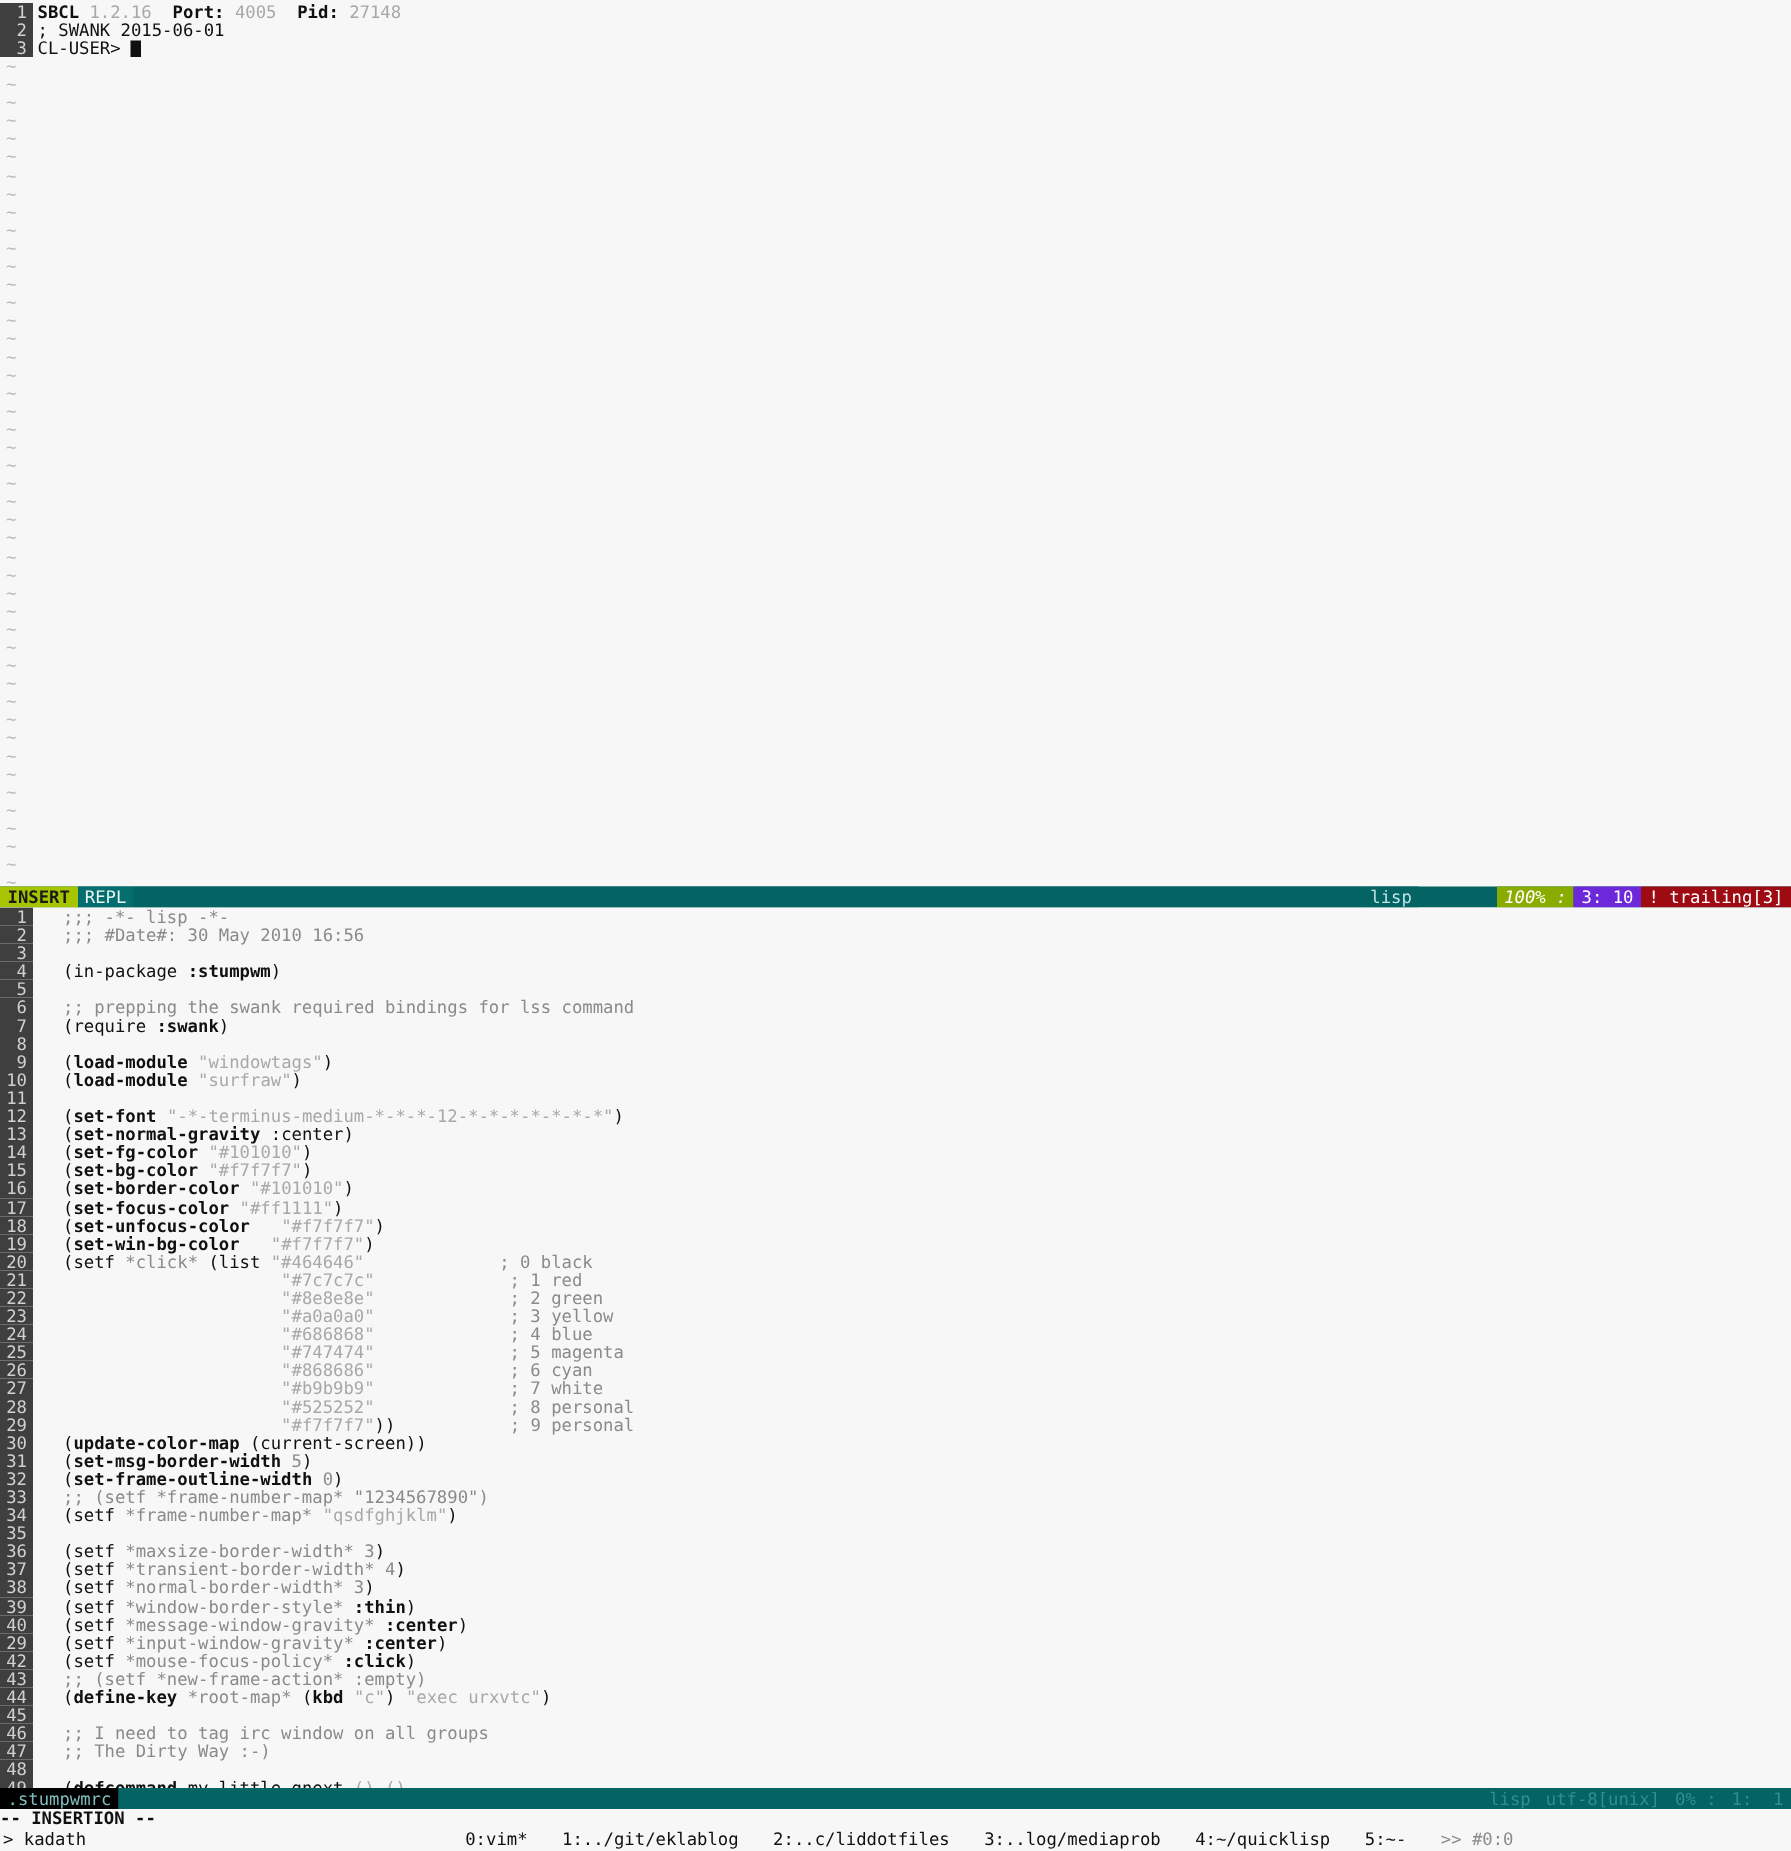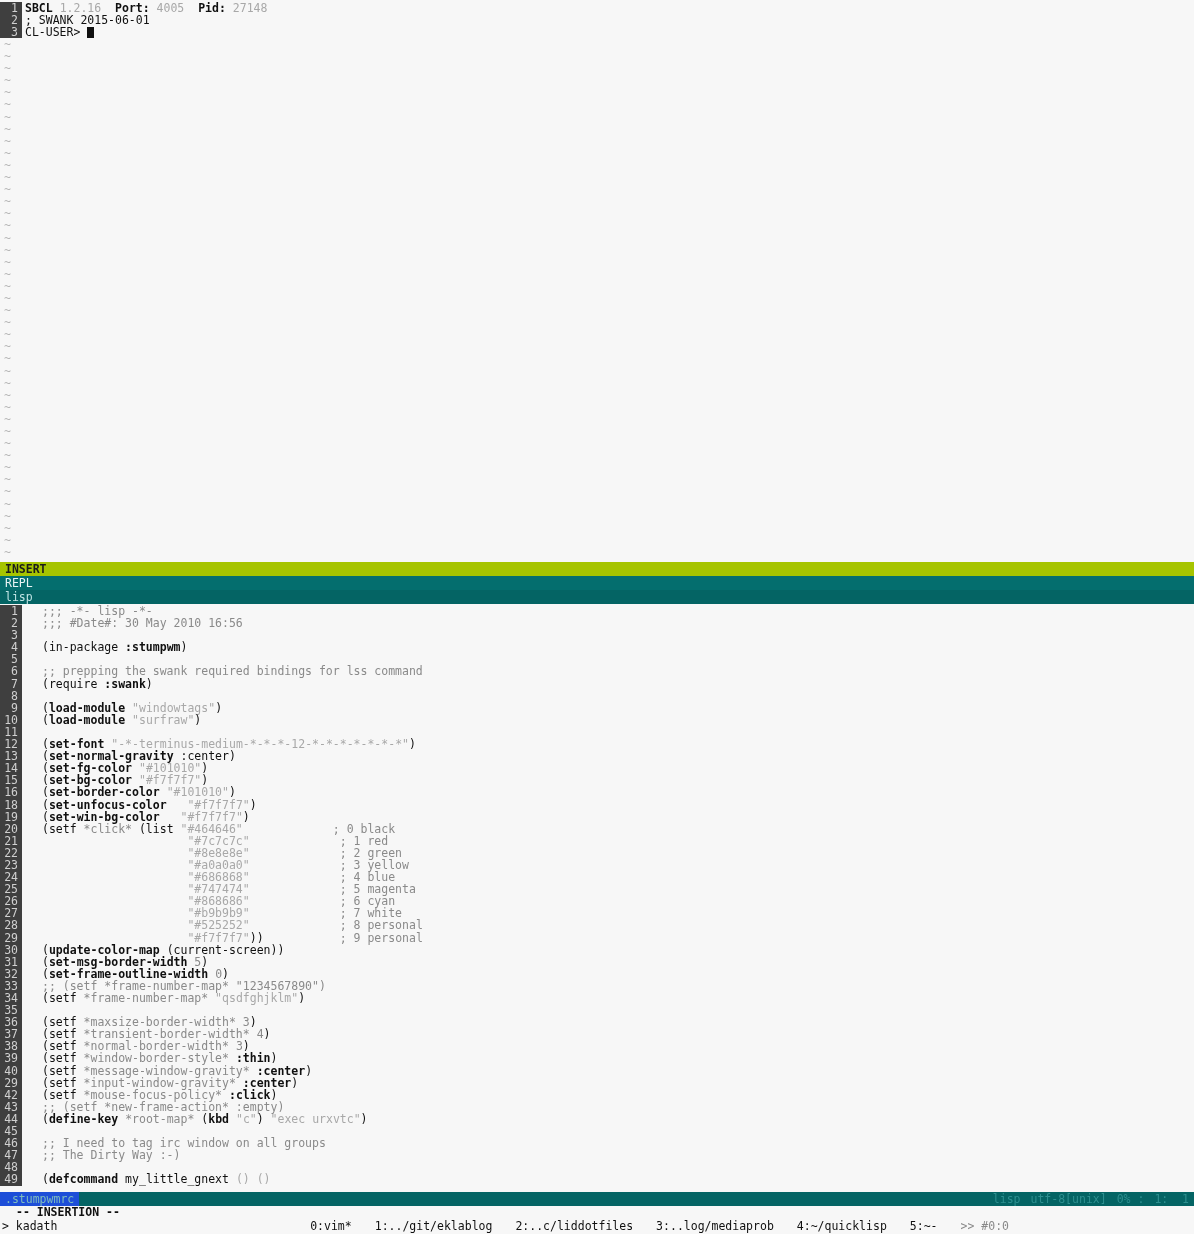--- a/index.html
+++ b/index.html
@@ -73,34 +73,34 @@
     position: absolute;
     left: 0;
     width: 1194px;
     height: 14px;
     line-height: 14px;
     display: flex;
     white-space: pre;
     font-size: 11.5px;
     background: #046464;
   }
-  #airline-repl { top: 562px; flex-direction: column; }
+  #airline-repl { top: 591px; }
   #airline-file { top: 1192px; }
 
   .al-seg { padding: 0 5px; box-sizing: border-box; }
   .al-mode    { background: #a6c400; color: #1a1a1a; font-weight: bold; }
   .al-branch  { background: #046e6e; color: #e8f4f4; }
   .al-fill    { background: #046464; flex: 1; }
   .al-type    { background: #046464; color: #bfe4e4; }
   .al-enc     { background: #0a8080; color: #f0ffff; margin-top: 48px; }
   .al-pct     { background: #8aab00; color: #ffffff; font-style: italic; }
   .al-pos     { background: #6d28d9; color: #ffffff; }
   .al-warn    { background: #9e0b12; color: #ffffff; }
 
-  .al-file-name { background: #1d4ed8; color: #7fbdbd; padding: 0 5px; }
+  .al-file-name { background: #000000; color: #7fbdbd; padding: 0 5px; }
   .al-file-dim  { background: #046464; color: #2d8f8f; padding: 0 5px; }
 
   
   #code-pane {
     position: absolute;
     left: 0; top: 605px;
     width: 1194px;
     height: 587px;
     background: #f7f7f7;
     overflow: hidden;
@@ -125,21 +125,21 @@
   
   #msg-line {
     position: absolute;
     left: 0; top: 1206px;
     width: 1194px;
     height: 13px;
     line-height: 13px;
     white-space: pre;
     color: #101010;
     font-weight: bold;
-    padding-left: 16px;
+    padding-left: 0;
     box-sizing: border-box;
   }
   
   #tmux-bar {
     position: absolute;
     left: 0; top: 1219px;
     width: 1012px;
     height: 15px;
     line-height: 15px;
     white-space: pre;
@@ -239,20 +239,21 @@
       <div class="code-row"><span class="code-gutter">7</span><span class="code-text"><span class="g-dark">(require </span><span class="g-bold">:swank</span><span class="g-dark">)</span></span></div>
       <div class="code-row"><span class="code-gutter">8</span><span class="code-text"></span></div>
       <div class="code-row"><span class="code-gutter">9</span><span class="code-text"><span class="g-dark">(</span><span class="g-bold">load-module</span><span class="g-dark"> </span><span class="g-dim">"windowtags"</span><span class="g-dark">)</span></span></div>
       <div class="code-row"><span class="code-gutter">10</span><span class="code-text"><span class="g-dark">(</span><span class="g-bold">load-module</span><span class="g-dark"> </span><span class="g-dim">"surfraw"</span><span class="g-dark">)</span></span></div>
       <div class="code-row"><span class="code-gutter">11</span><span class="code-text"></span></div>
       <div class="code-row"><span class="code-gutter">12</span><span class="code-text"><span class="g-dark">(</span><span class="g-bold">set-font</span><span class="g-dark"> </span><span class="g-dim">"-*-terminus-medium-*-*-*-12-*-*-*-*-*-*-*"</span><span class="g-dark">)</span></span></div>
       <div class="code-row"><span class="code-gutter">13</span><span class="code-text"><span class="g-dark">(</span><span class="g-bold">set-normal-gravity</span><span class="g-dark"> </span><span class="g-dark">:center</span><span class="g-dark">)</span></span></div>
       <div class="code-row"><span class="code-gutter">14</span><span class="code-text"><span class="g-dark">(</span><span class="g-bold">set-fg-color</span><span class="g-dark"> </span><span class="g-dim">"#101010"</span><span class="g-dark">)</span></span></div>
       <div class="code-row"><span class="code-gutter">15</span><span class="code-text"><span class="g-dark">(</span><span class="g-bold">set-bg-color</span><span class="g-dark"> </span><span class="g-dim">"#f7f7f7"</span><span class="g-dark">)</span></span></div>
       <div class="code-row"><span class="code-gutter">16</span><span class="code-text"><span class="g-dark">(</span><span class="g-bold">set-border-color</span><span class="g-dark"> </span><span class="g-dim">"#101010"</span><span class="g-dark">)</span></span></div>
+      <div class="code-row"><span class="code-gutter">17</span><span class="code-text"><span class="g-dark">(</span><span class="g-bold">set-focus-color</span><span class="g-dark"> </span><span class="g-dim">"#ff1111"</span><span class="g-dark">)</span></span></div>
       <div class="code-row"><span class="code-gutter">18</span><span class="code-text"><span class="g-dark">(</span><span class="g-bold">set-unfocus-color</span><span class="g-dark">   </span><span class="g-dim">"#f7f7f7"</span><span class="g-dark">)</span></span></div>
       <div class="code-row"><span class="code-gutter">19</span><span class="code-text"><span class="g-dark">(</span><span class="g-bold">set-win-bg-color</span><span class="g-dark">   </span><span class="g-dim">"#f7f7f7"</span><span class="g-dark">)</span></span></div>
       <div class="code-row"><span class="code-gutter">20</span><span class="code-text"><span class="g-dark">(setf </span><span class="g-mid">*click*</span><span class="g-dark"> (list </span><span class="g-dim">"#464646"</span><span class="g-dark">             </span><span class="g-mid">; 0 black</span></span></div>
       <div class="code-row"><span class="code-gutter">21</span><span class="code-text"><span class="g-dark">                     </span><span class="g-dim">"#7c7c7c"</span><span class="g-dark">             </span><span class="g-mid">; 1 red</span></span></div>
       <div class="code-row"><span class="code-gutter">22</span><span class="code-text"><span class="g-dark">                     </span><span class="g-dim">"#8e8e8e"</span><span class="g-dark">             </span><span class="g-mid">; 2 green</span></span></div>
       <div class="code-row"><span class="code-gutter">23</span><span class="code-text"><span class="g-dark">                     </span><span class="g-dim">"#a0a0a0"</span><span class="g-dark">             </span><span class="g-mid">; 3 yellow</span></span></div>
       <div class="code-row"><span class="code-gutter">24</span><span class="code-text"><span class="g-dark">                     </span><span class="g-dim">"#686868"</span><span class="g-dark">             </span><span class="g-mid">; 4 blue</span></span></div>
       <div class="code-row"><span class="code-gutter">25</span><span class="code-text"><span class="g-dark">                     </span><span class="g-dim">"#747474"</span><span class="g-dark">             </span><span class="g-mid">; 5 magenta</span></span></div>
       <div class="code-row"><span class="code-gutter">26</span><span class="code-text"><span class="g-dark">                     </span><span class="g-dim">"#868686"</span><span class="g-dark">             </span><span class="g-mid">; 6 cyan</span></span></div>
       <div class="code-row"><span class="code-gutter">27</span><span class="code-text"><span class="g-dark">                     </span><span class="g-dim">"#b9b9b9"</span><span class="g-dark">             </span><span class="g-mid">; 7 white</span></span></div>

